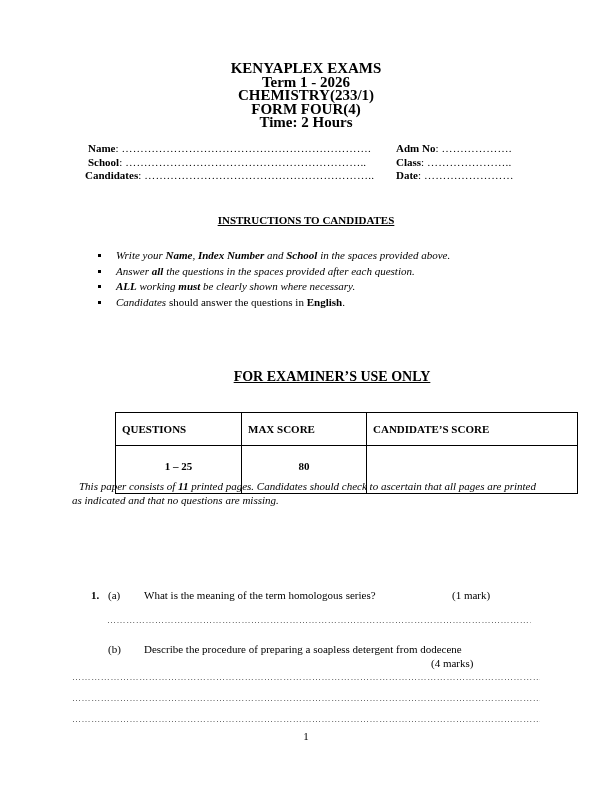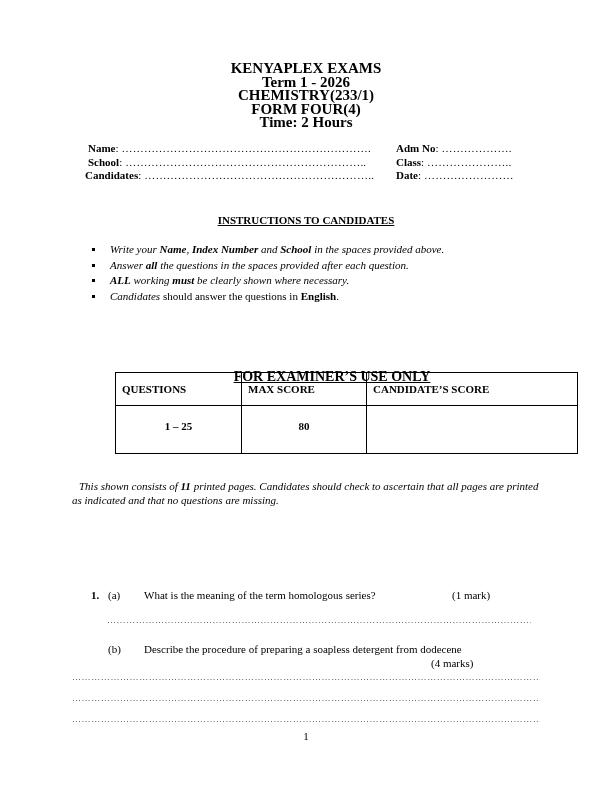--- a/index.html
+++ b/index.html
@@ -11,26 +11,26 @@
     .abs { position: absolute; }
     .header { left: 0; width: 612px; top: 62px; text-align: center; font-weight: bold; font-size: 15px; line-height: 13.5px; }
     .header div { display: block; }
     .fields { left: 88px; top: 142px; width: 440px; font-size: 11px; line-height: 13.5px; }
     .frow { display: flex; white-space: nowrap; }
     .frow b { font-weight: bold; }
     .fl { width: 308px; overflow: hidden; white-space: nowrap; }
     .fr { white-space: nowrap; overflow: hidden; }
     .dots { letter-spacing: 0.2px; }
     .instr-title { left: 0; width: 612px; top: 214px; text-align: center; font-weight: bold; text-decoration: underline; font-size: 11px; }
-    ul.instr { position: absolute; left: 88px; top: 240px; width: 462px; margin: 2px; padding: 0; list-style: none; font-size: 11px; line-height: 15.5px; }
+    ul.instr { position: absolute; left: 88px; top: 240px; width: 462px; margin: 8px; padding: 0; list-style: none; font-size: 11px; line-height: 15.5px; }
     ul.instr li { position: relative; padding-left: 20px; }
     ul.instr li::before { content: ""; position: absolute; left: 2px; top: 6px; width: 3px; height: 3px; background: #000; }
     .it { font-style: italic; }
     .examiner-title { left: 0; width: 612px; top: 369px; text-align: center; font-weight: bold; text-decoration: underline; font-size: 14px; padding-left: 26px; }
-    table.score { position: absolute; left: 115px; top: 372px; border-collapse: collapse; font-size: 11px; }
+    table.score { position: absolute; left: 115px; top: 412px; border-collapse: collapse; font-size: 11px; }
     table.score td, table.score th { border: 1px solid #000; padding: 0 6px; font-weight: bold; }
     table.score th { height: 32px; text-align: left; }
     table.score td { height: 48px; text-align: center; vertical-align: top; padding-top: 14px; box-sizing: border-box; }
     .col1 { width: 113px; } .col2 { width: 112px; } .col3 { width: 198px; }
     .note { left: 72px; top: 480px; width: 470px; font-style: italic; font-size: 11px; line-height: 13.5px; }
     .note .first { padding-left: 7px; }
     .q { font-size: 11px; line-height: 13px; }
     .qnum { left: 91px; top: 589px; font-weight: bold; }
     .qa-label { left: 108px; top: 589px; }
     .qa-text { left: 144px; top: 589px; }
@@ -90,21 +90,21 @@
     <th class="col3">CANDIDATE’S SCORE</th>
   </tr>
   <tr>
     <td>1 – 25</td>
     <td>80</td>
     <td></td>
   </tr>
 </tbody>
   </table>
 
-<div class="abs note"><span class="first">This shown consists of </span><b>11</b><span> printed pages. Candidates should check to ascertain that all pages are printed as indicated and that no questions are missing.</span></div>
+<div class="abs note"><span class="first">This paper consists of </span><b>11</b><span> printed pages. Candidates should check to ascertain that all pages are printed as indicated and that no questions are missing.</span></div>
 
 <div class="abs q qnum">1.</div>
 <div class="abs q qa-label">(a)</div>
 <div class="abs q qa-text">What is the meaning of the term homologous series?</div>
 <div class="abs q qa-marks">(1 mark)</div>
 <div class="abs dotline dl1">……………………………………………………………………………………………………………………………………………………………………</div>
 
 <div class="abs q qb-label">(b)</div>
 <div class="abs q qb-text">Describe the procedure of preparing a soapless detergent from dodecene</div>
 <div class="abs q qb-marks">(4 marks)</div>

